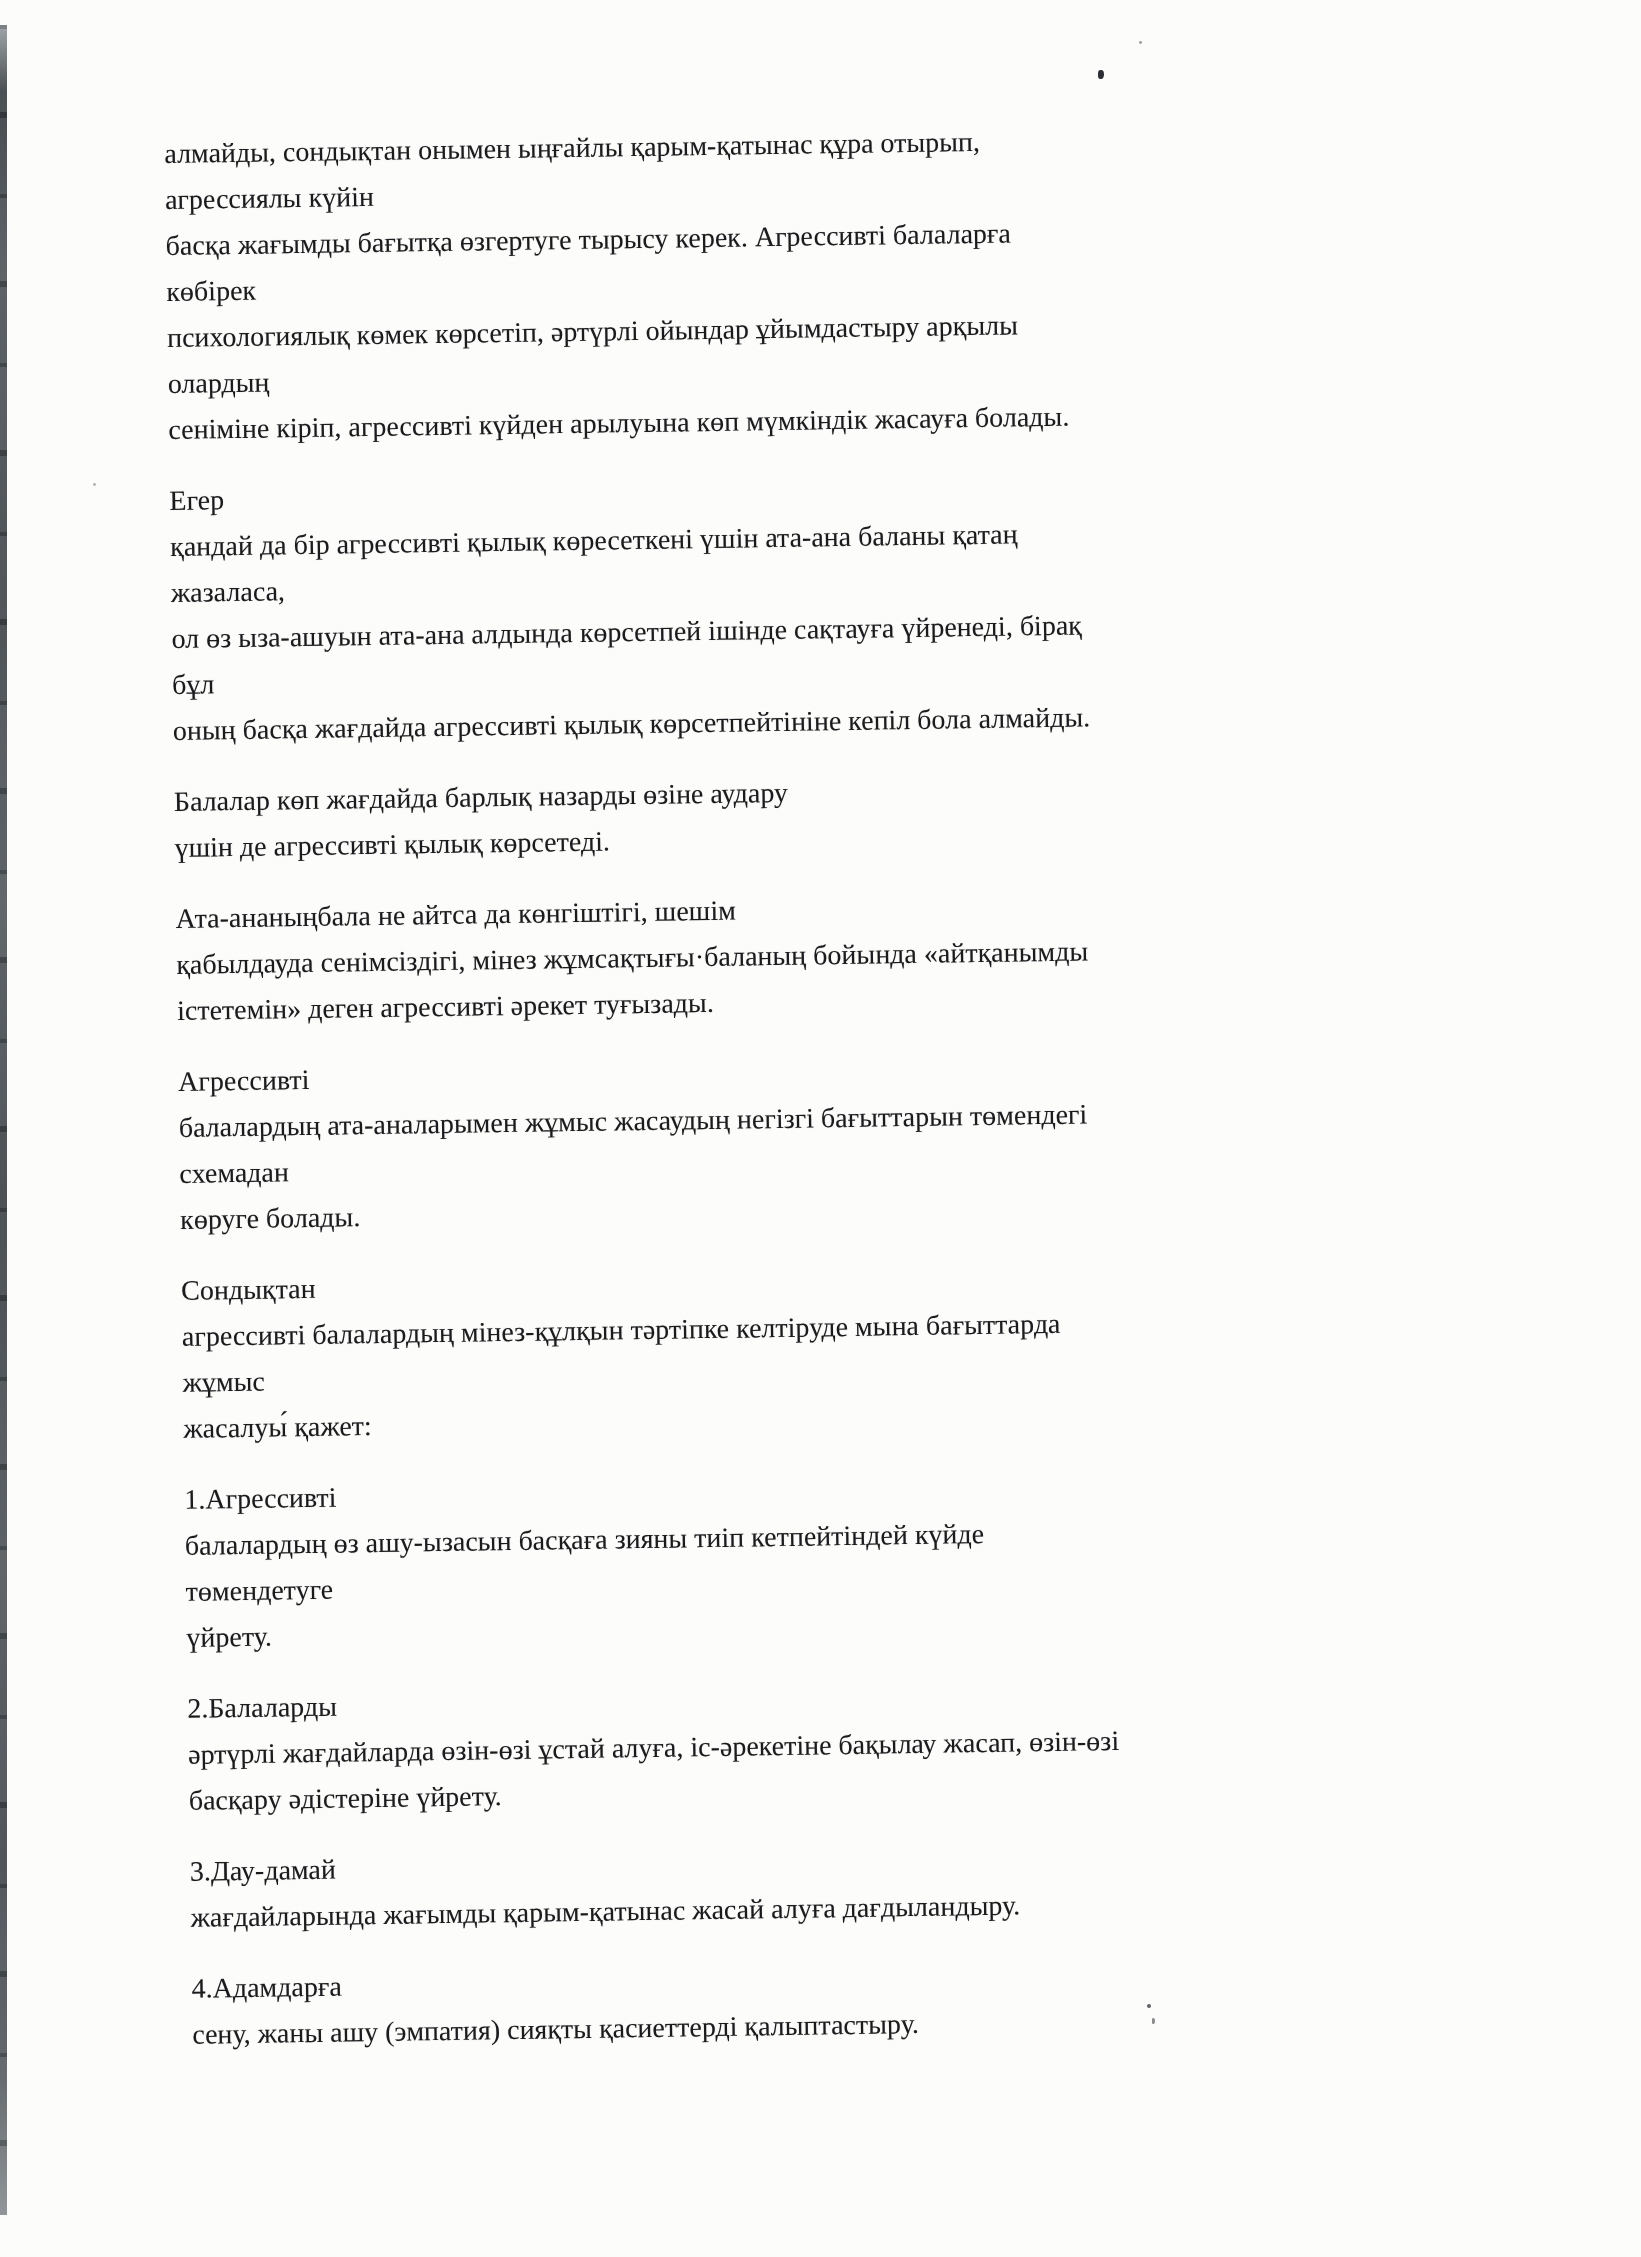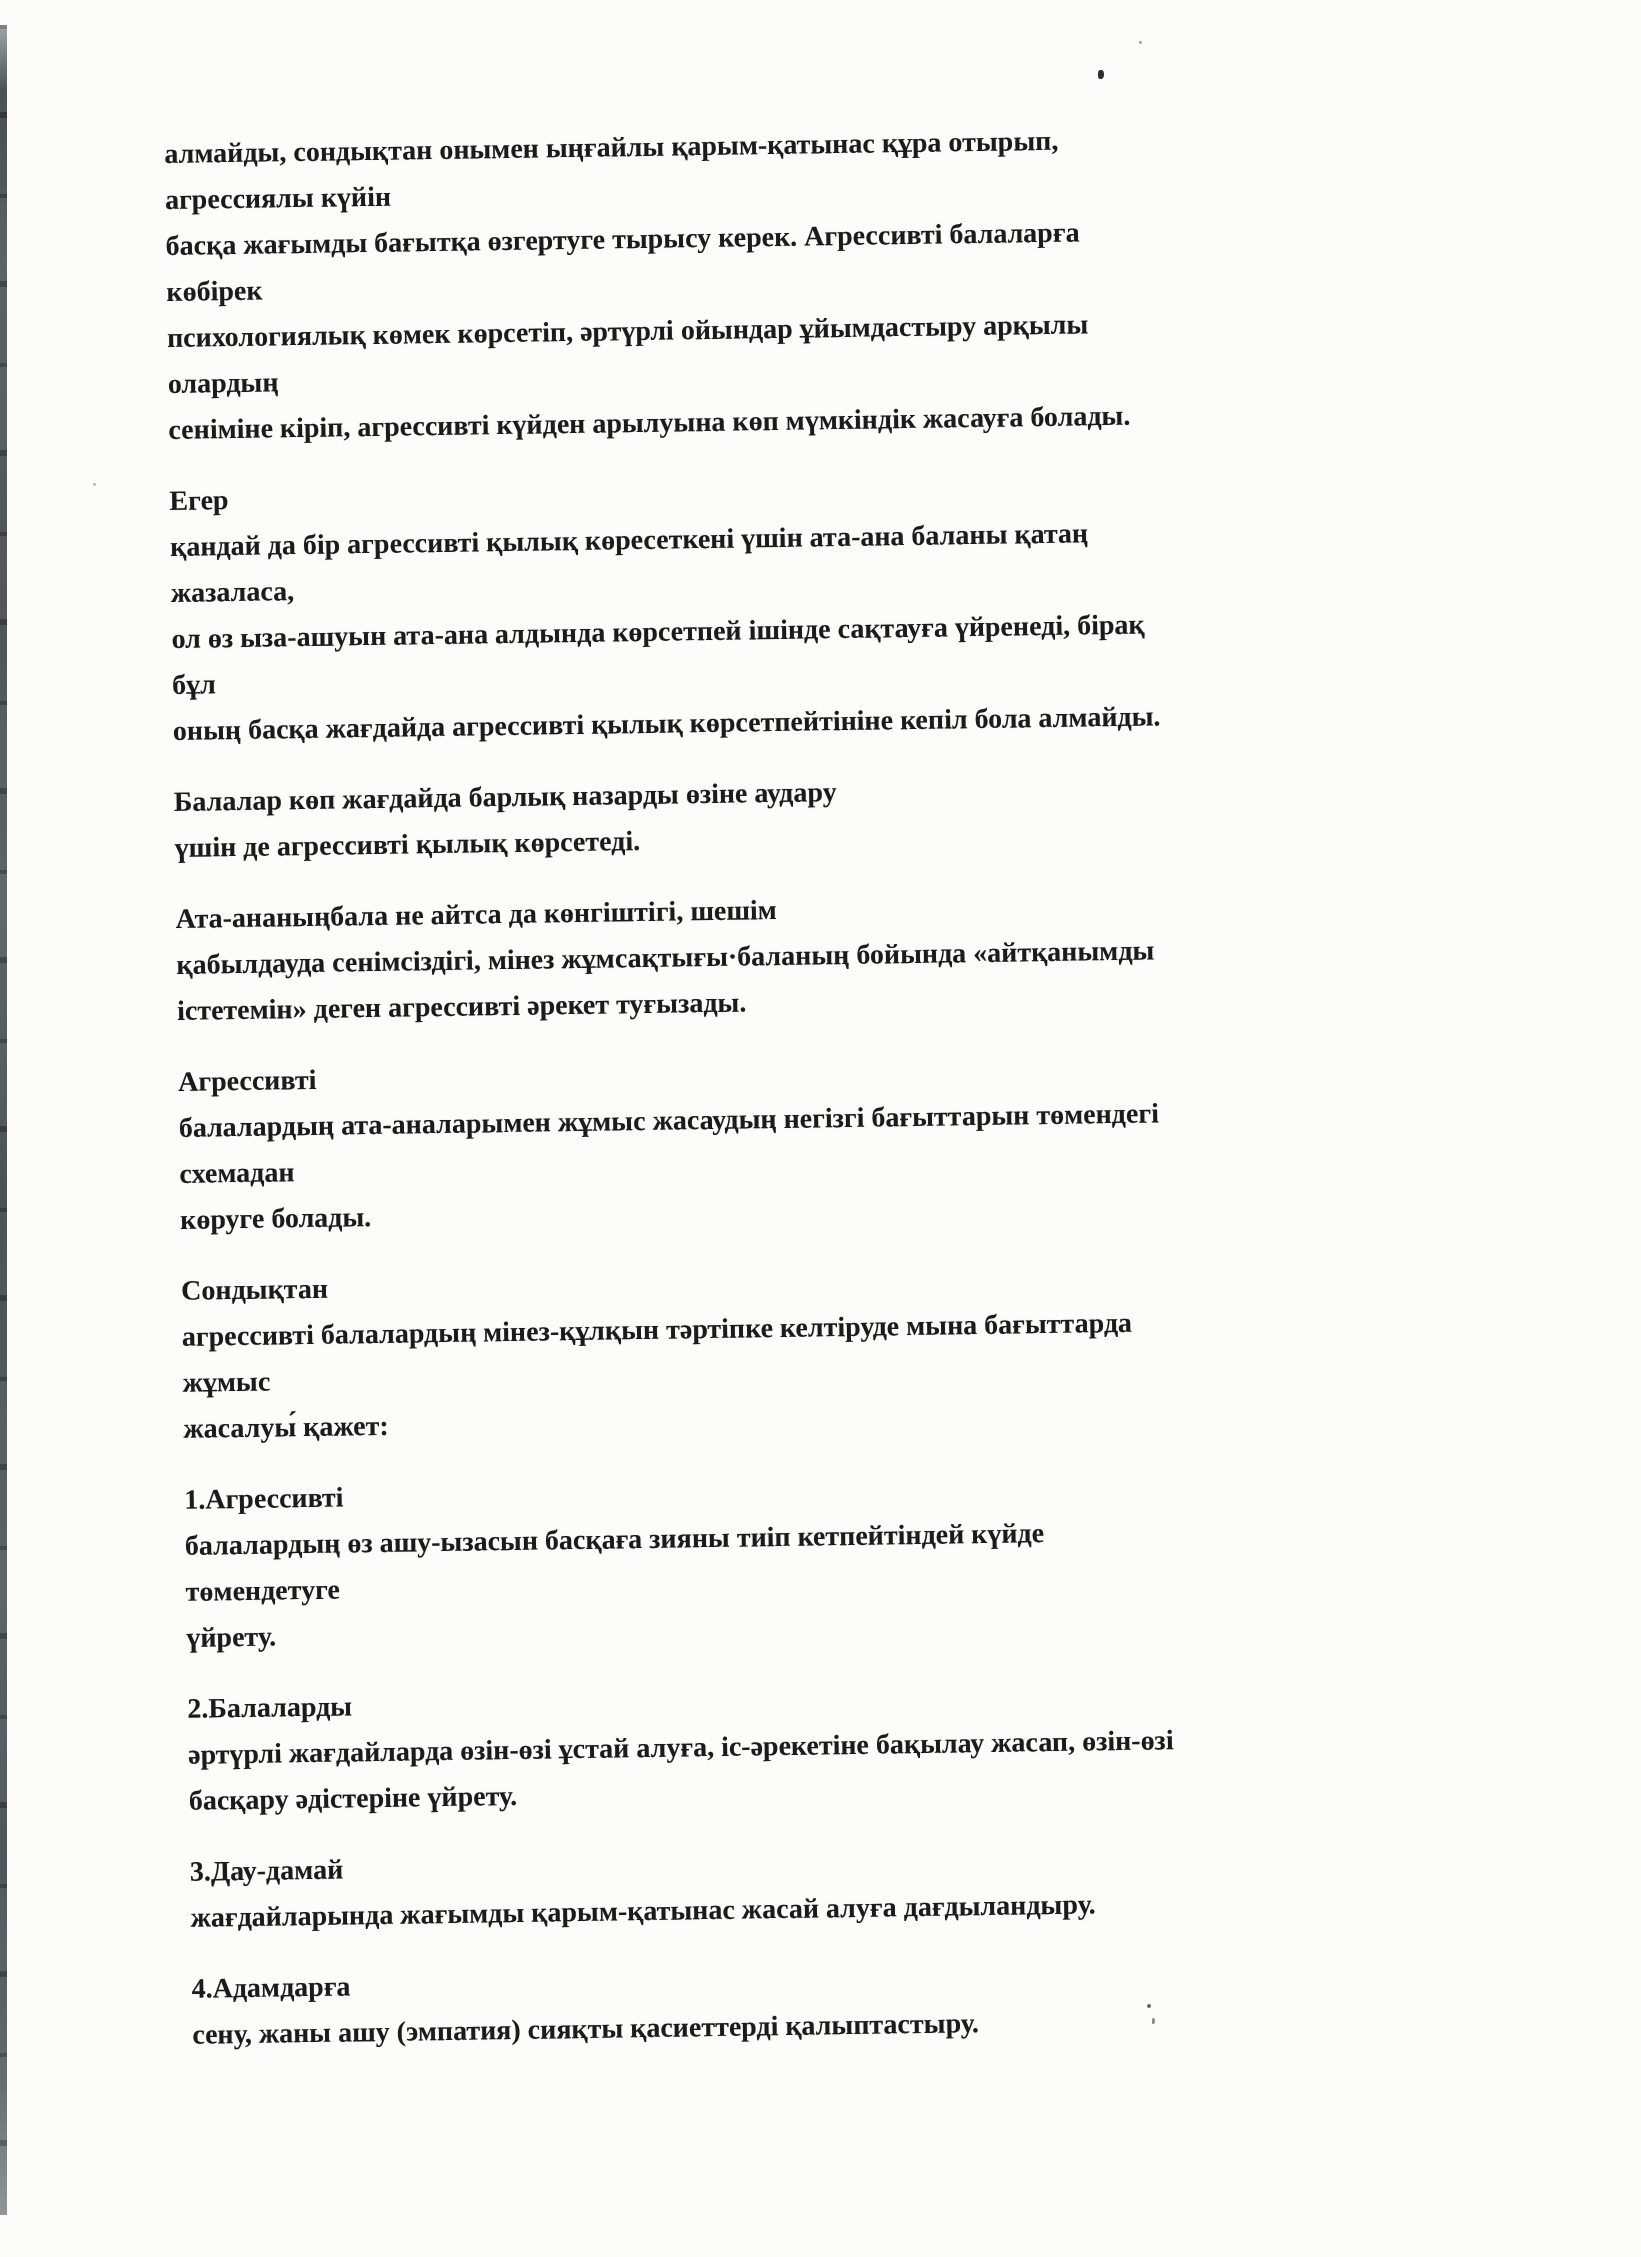--- a/index.html
+++ b/index.html
@@ -12,21 +12,20 @@
     background: #ffffff;
     font-family: "Liberation Serif", serif;
     position: relative;
     overflow: hidden;
   }
   .page {
     position: absolute;
     inset: 0;
     background: #fcfcfa;
     overflow: hidden;
-    font-weight: bold;
   }
   
   .scan-edge {
     position: absolute;
     left: 0;
     top: 25px;
     width: 6.8px;
     height: 2190px;
     background:
       repeating-linear-gradient(

